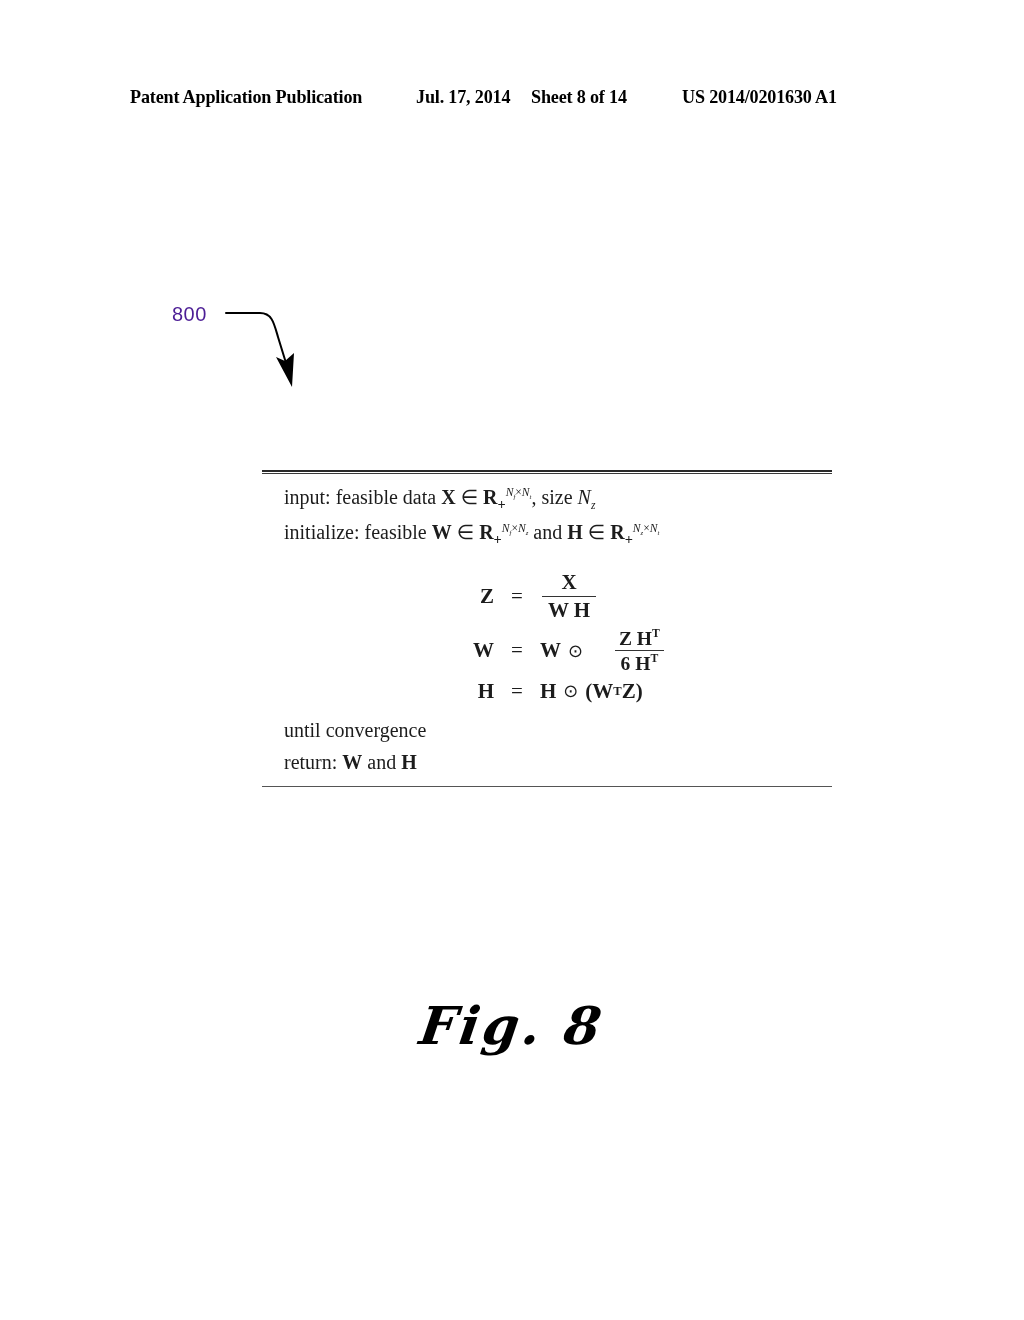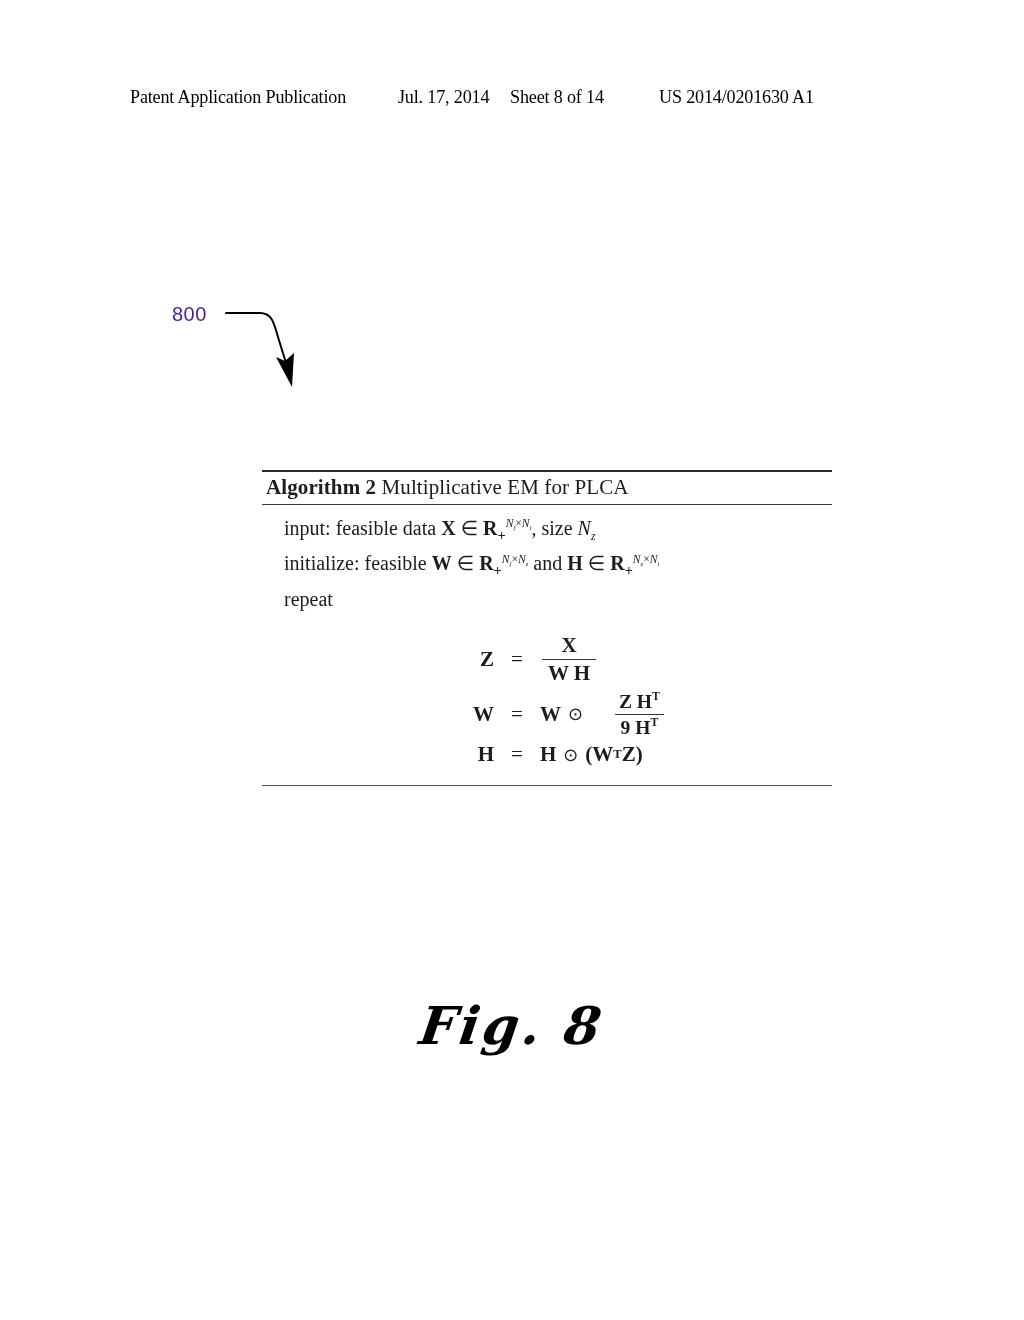--- a/index.html
+++ b/index.html
@@ -18,21 +18,21 @@
 
   
   .page-header {
     position: absolute;
     top: 86px;
     left: 130px;
     width: 764px;
     display: flex;
     align-items: baseline;
     font-family: "Liberation Serif", serif;
-    font-weight: normal;
+    font-weight: bold;
     font-size: 19.5px;
     letter-spacing: -0.2px;
     white-space: nowrap;
   }
   .hdr-pub       { transform: scaleX(0.93); transform-origin: left center; }
   .hdr-date      { margin-left: 36px; transform: scaleX(0.93); transform-origin: left center;}
   .hdr-sheet     { margin-left: 14px; transform: scaleX(0.93); transform-origin: left center;}
   .hdr-patno     { margin-left: 48px; transform: scaleX(0.93); transform-origin: left center;}
 
   
@@ -197,24 +197,20 @@
 <div class="ref-numeral">800</div>
 <svg class="leader-svg" viewBox="0 0 90 95">
   <path d="M 6 18 L 40 18 C 52 18 54 28 58 42 L 66 68" fill="none" stroke="#000000" stroke-width="2" stroke-linecap="round"></path>
   <path d="M 56 62 L 72 92 L 74 58 L 65 66 Z" fill="#000000"></path>
 </svg>
 
 <div class="algorithm">
 
   <div class="rule-top"></div>
 
-  <div class="algo-title">
-    <span class="kw">Algorithm 2</span>
-    <span>Multiplicative EM for PLCA</span>
-  </div>
 
   <div class="rule-mid"></div>
 
   <div class="algo-body">
 
     <div class="algo-line">
       <span class="kw">input:</span>
       <span>feasible data</span>
       <span class="mathvar">X</span>
       <span class="op">∈</span>
@@ -227,23 +223,20 @@
       <span>feasible</span>
       <span class="mathvar">W</span>
       <span class="op">∈</span>
       <span class="mathvar">R</span><sub class="plus">+</sub><sup class="sml"><span>N</span><sub class="sml">f</sub><span class="op">×</span><span>N</span><sub class="sml">z</sub></sup>
       <span>and</span>
       <span class="mathvar">H</span>
       <span class="op">∈</span>
       <span class="mathvar">R</span><sub class="plus">+</sub><sup class="sml"><span>N</span><sub class="sml">z</sub><span class="op">×</span><span>N</span><sub class="sml">t</sub></sup>
     </div>
 
-    <div class="algo-line">
-      <span class="kw">repeat</span>
-    </div>
 
     <div class="equations">
 
       <div class="eq-row">
         <span class="eq-lhs mathvar">Z</span>
         <span class="eq-eq">=</span>
         <span class="eq-rhs">
           <span class="frac">
             <span class="num mathvar">X</span>
             <span class="den mathvar">W H</span>
@@ -252,41 +245,51 @@
       </div>
 
       <div class="eq-row">
         <span class="eq-lhs mathvar">W</span>
         <span class="eq-eq">=</span>
         <span class="eq-rhs">
           <span class="mathvar">W</span>
           <span class="odot">⊙</span>
           <span class="frac small">
             <span class="num mathvar"><span>Z H</span><sup class="tr">T</sup></span>
-            <span class="den mathvar"><span>9 H</span><sup class="tr">T</sup></span>
+            <span class="den mathvar"><span>6 H</span><sup class="tr">T</sup></span>
           </span>
         </span>
       </div>
 
       <div class="eq-row">
         <span class="eq-lhs mathvar">H</span>
         <span class="eq-eq">=</span>
         <span class="eq-rhs">
           <span class="mathvar">H</span>
           <span class="odot">⊙</span>
           <span class="paren">(</span>
             <span class="mathvar">W</span>
             <sup class="tr">T</sup>
             <span class="mathvar">Z</span>
             <span class="paren">)</span>
         </span>
       </div>
 
     </div>
 
-
+    <div class="algo-line">
+      <span class="kw">until</span>
+      <span>convergence</span>
+    </div>
+
+    <div class="algo-line">
+      <span class="kw">return:</span>
+      <span class="mathvar">W</span>
+      <span>and</span>
+      <span class="mathvar">H</span>
+    </div>
 
   </div>
 
   <div class="rule-bottom"></div>
 </div>
 
 <div class="fig-caption">Fig. 8</div>
 
 </body></html>

